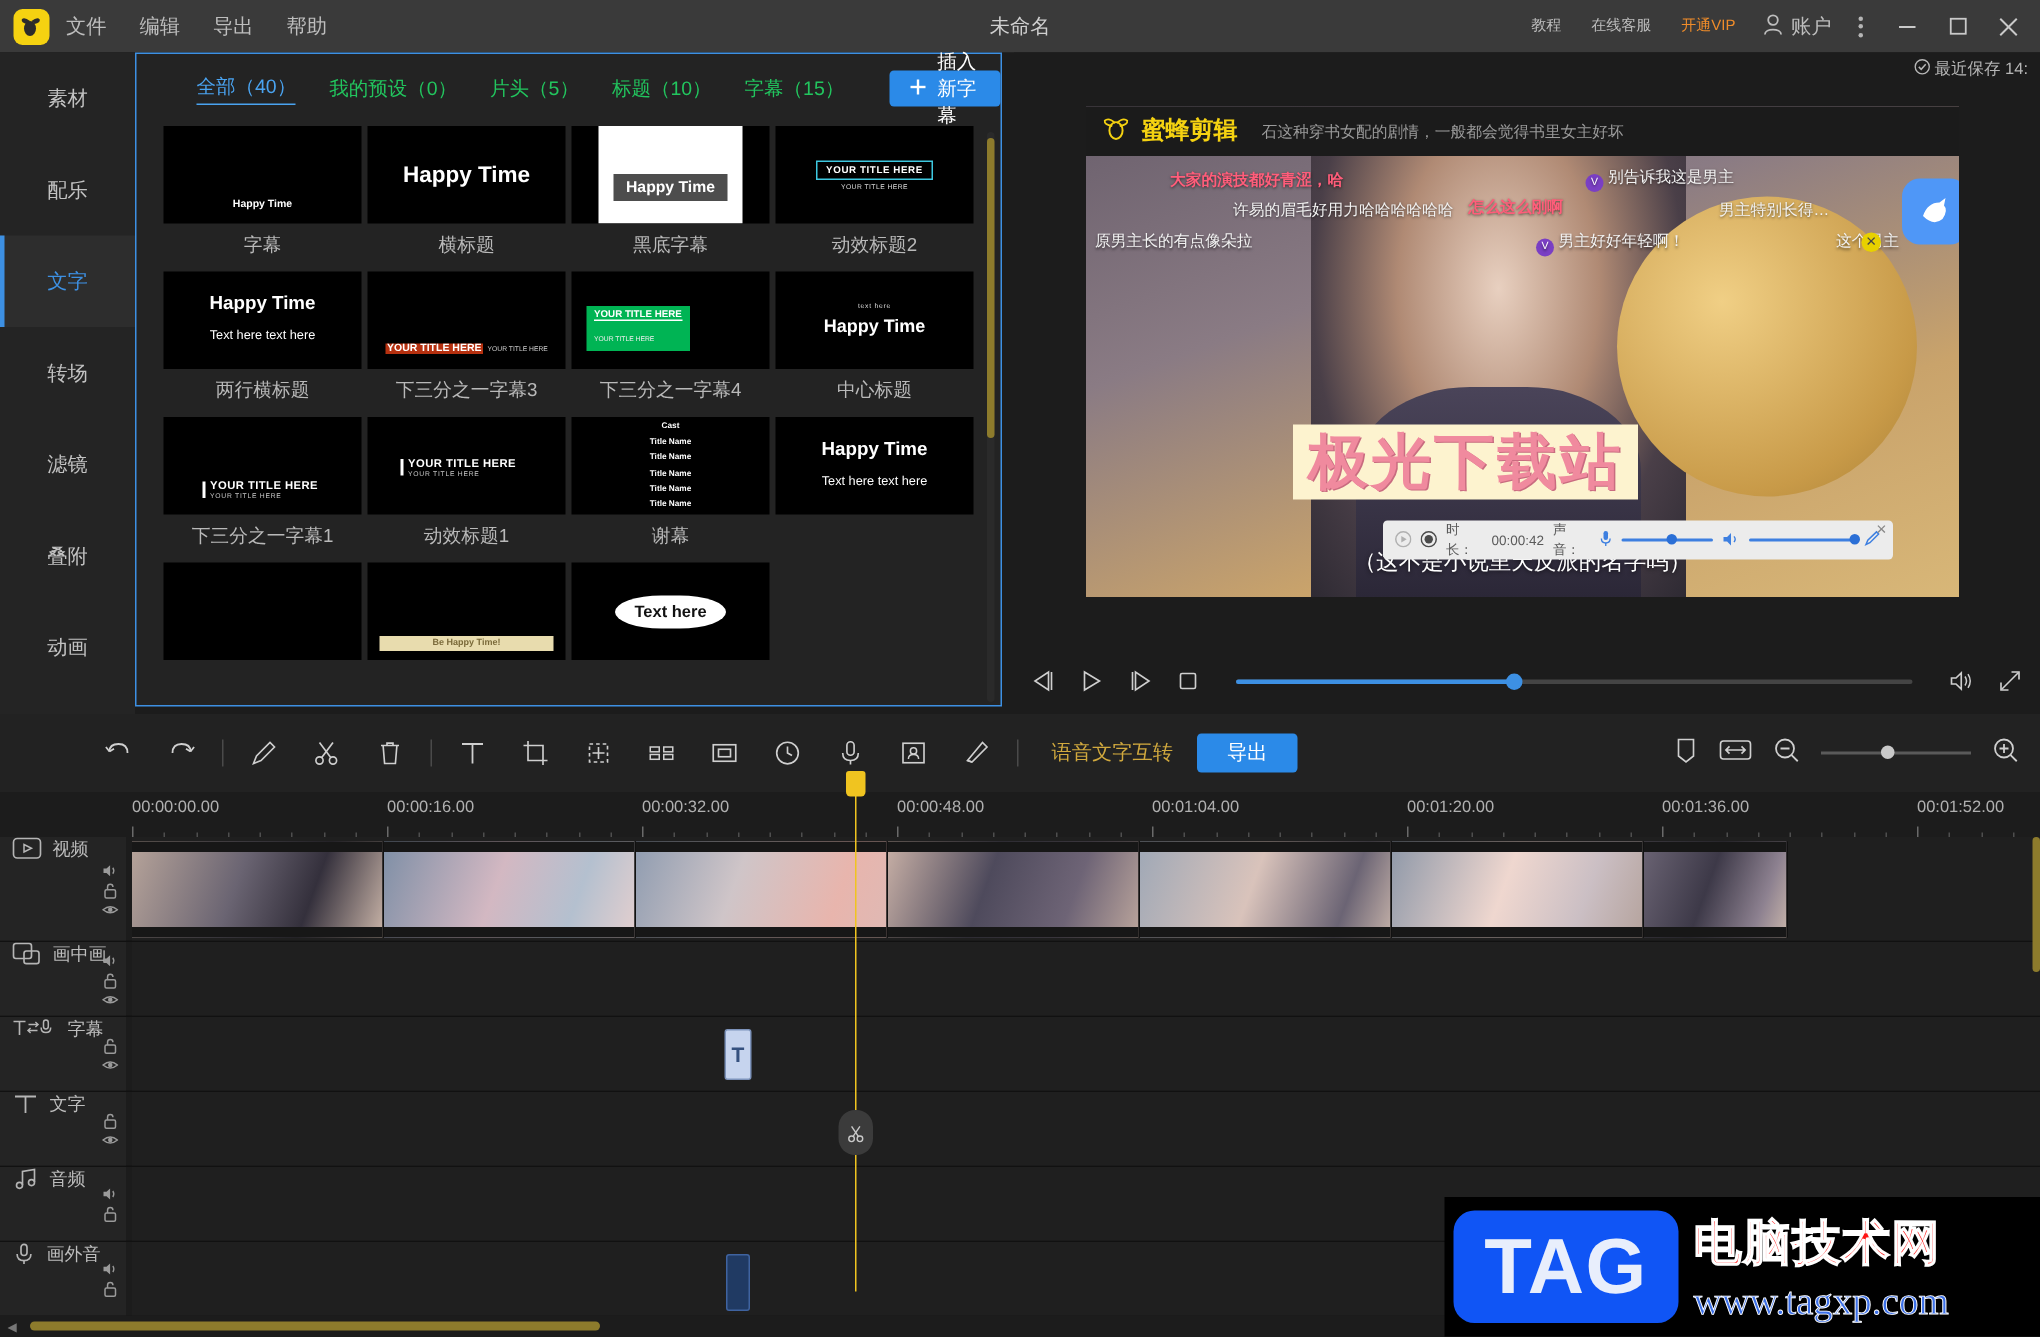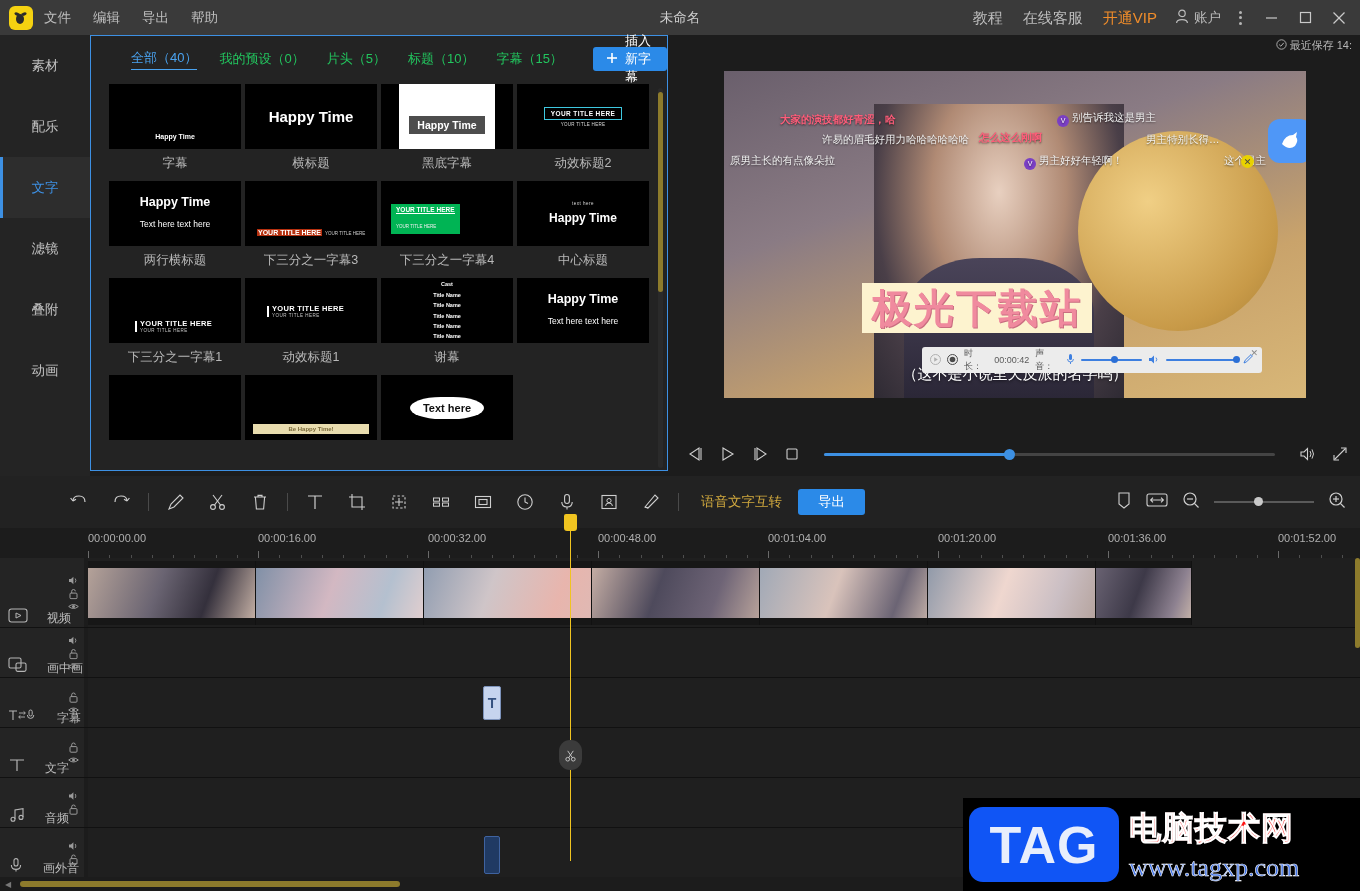--- a/index.html
+++ b/index.html
@@ -20,21 +20,21 @@
     width:24px;height:24px;margin-left:9px;border-radius:6px;
     background:#f5d211; display:flex;align-items:center;justify-content:center;
     flex:0 0 auto;
   }
   .menu-item{ color:#bdbdbd; font-size:13.5px; padding:0 11px; line-height:35px; cursor:default; }
   #win-title{
     position:absolute; left:0; right:0; text-align:center;
     font-size:13.5px; color:#cfcfcf; pointer-events:none;
   }
   #title-right{ margin-left:auto; display:flex; align-items:center; height:35px; padding-right:4px; }
-  .tr-item{ font-size:15px; color:#bdbdbd; padding:0 10px; line-height:35px; }
+  .tr-item{ font-size:10px; color:#bdbdbd; padding:0 10px; line-height:35px; }
   .tr-vip{ color:#ef8c2a; }
   .tr-acct{ display:flex; align-items:center; gap:5px; padding:0 8px; color:#bdbdbd; font-size:13.5px;}
   .dots{ display:flex;flex-direction:column;gap:2.5px;padding:0 12px 0 10px; }
   .dots i{ width:3px;height:3px;border-radius:50%;background:#b5b5b5;display:block; }
   .wbtn{ width:34px;height:35px;display:flex;align-items:center;justify-content:center;color:#c9c9c9;}
 
   
   #upper{ position:absolute; left:0; top:35px; width:1360px; height:441px; background:#1c1c1c; }
 
   
@@ -160,21 +160,21 @@
   #timeline{ position:absolute;left:0;top:528px;width:1360px;height:363px;background:#1c1c1c;}
   #ruler{ position:absolute;left:0;top:0;width:1360px;height:30px;}
   .tick-lab{ position:absolute;top:4px;font-size:11px;color:#b0b0b0;}
   .tick{ position:absolute;bottom:0;width:1px;height:7px;background:#6a6a6a;}
   .tick.minor{ height:3px;background:#4e4e4e;}
   #tl-body{ position:absolute;left:0;top:30px;width:1360px;height:303px;}
   .track{ position:relative;height:50px;border-bottom:1px solid #111; }
   .track.video{ height:70px; }
   .thead{
     position:absolute;left:0;top:0;width:84px;height:100%;background:#242424;
-    display:flex;align-items:flex-end;gap:19px;padding-left:8px;
+    display:flex;align-items:flex-start;gap:7px;padding-left:8px;
   }
   .thead .tname{ font-size:12px;color:#bdbdbd;}
   .tctrls{ position:absolute;right:5px;top:50%;transform:translateY(-50%);display:flex;flex-direction:column;gap:3px;align-items:center;color:#9a9a9a;}
   .tarea{ position:absolute;left:88px;top:0;right:0;height:100%;background:#1f1f1f;}
   #vclips{ position:absolute;left:0;top:3px;height:64px;display:flex;}
   .vclip{ height:64px;position:relative;overflow:hidden;border-right:1px solid #111;}
   .vstrip{ position:absolute;left:0;top:0;right:0;height:7px;background:#171717;}
   .vstrip.b{ top:auto;bottom:0;}
   .sub-clip{
     position:absolute;left:395px;top:8px;width:18px;height:34px;background:#c6d4ee;
@@ -257,20 +257,21 @@
     </div>
   </div>
 </div>
 
 <div id="upper">
 
   <div id="leftnav">
     <div class="nav-item">素材</div>
     <div class="nav-item">配乐</div>
     <div class="nav-item active">文字</div>
+    <div class="nav-item">转场</div>
     <div class="nav-item">滤镜</div>
     <div class="nav-item">叠附</div>
     <div class="nav-item">动画</div>
   </div>
 
   <div id="library">
     <div id="lib-tabs">
       <div class="lib-tab active">全部（40）</div>
       <div class="lib-tab">我的预设（0）</div>
       <div class="lib-tab">片头（5）</div>
@@ -449,20 +450,33 @@
       </span>
       <span>最近保存 14:</span>
     </div>
 
     <div id="video">
       <div id="v-person">
           <div id="v-suit"></div>
         </div>
       <div id="v-circle"></div>
 
+      <div id="v-topstrip">
+        <div id="v-brand">
+          <span>
+            <svg width="20" height="18" viewBox="0 0 20 18">
+                <ellipse cx="10" cy="11" rx="4.4" ry="5.6" fill="none" stroke="#f5d211" stroke-width="1.3"></ellipse>
+                <path d="M9.5 6 Q5 2 2.5 4.5 Q2 7 7.5 8" fill="none" stroke="#f5d211" stroke-width="1.2"></path>
+                <path d="M10.5 6 Q15 2 17.5 4.5 Q18 7 12.5 8" fill="none" stroke="#f5d211" stroke-width="1.2"></path>
+              </svg>
+          </span>
+          <span>蜜蜂剪辑</span>
+        </div>
+        <div id="v-toptext">石这种穿书女配的剧情，一般都会觉得书里女主好坏</div>
+      </div>
 
       <div class="dan pink" style="left:56px;top:42px">大家的演技都好青涩，哈</div>
       <div class="dan white" style="left:333px;top:40px"><span class="av">V</span><span>别告诉我这是男主</span></div>
       <div class="dan white" style="left:98px;top:62px">许易的眉毛好用力哈哈哈哈哈哈</div>
       <div class="dan pink" style="left:255px;top:60px">怎么这么刚啊</div>
       <div class="dan white" style="left:6px;top:83px">原男主长的有点像朵拉</div>
       <div class="dan white" style="left:300px;top:83px"><span class="av">V</span><span>男主好好年轻啊！</span></div>
       <div class="dan white" style="left:422px;top:62px">男主特别长得…</div>
       <div class="dan white" style="left:500px;top:83px">这个男主</div>
 

